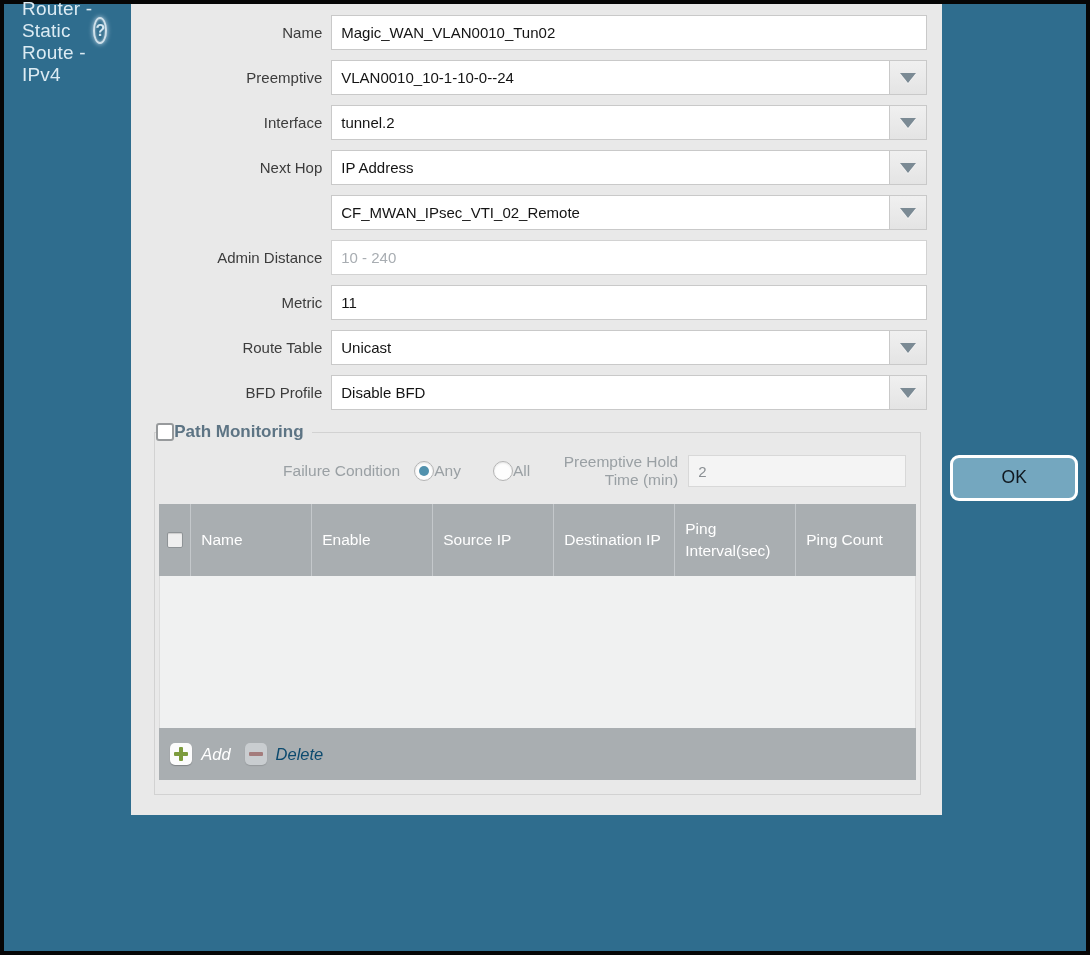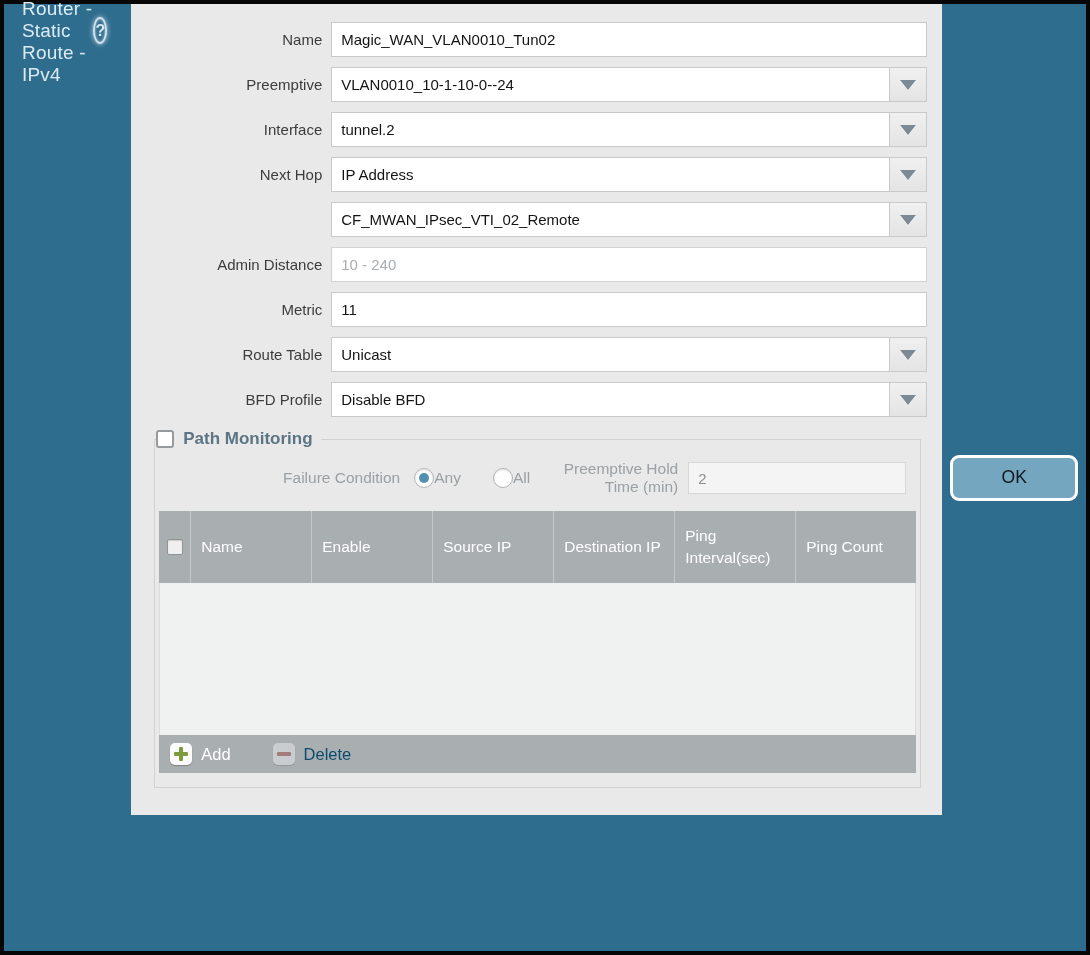--- a/index.html
+++ b/index.html
@@ -34,21 +34,21 @@
     color: #d6e8f2; font-size: 16px; font-weight: 700;
     display: flex; align-items: center; justify-content: center;
     cursor: pointer;
   }
 
   
   .content {
     flex: 0 0 811px; height: 811px;
     margin: 0 8px;
     background: #e9e9e9;
-    padding-top: 18px;
+    padding-top: 11px;
     overflow: hidden;
   }
 
   .form-row {
     display: flex; align-items: center;
     height: 35px; margin: 0 15px 10px 0;
   }
   .form-label {
     width: 200px; flex: 0 0 200px;
     text-align: right; padding-right: 9px;
@@ -81,21 +81,21 @@
     filter: drop-shadow(0 1px 0 rgba(255,255,255,.6));
   }
 
   
   fieldset.pm {
     border: 1px solid #d2d2d2;
     margin: 12px 21px 0 23px;
     padding: 0 4px 14px 4px;
   }
   fieldset.pm legend {
-    display: flex; align-items: center; gap: 9px;
+    display: flex; align-items: center; 
     padding: 0 8px 0 0; margin-left: -3px;
   }
   .checkbox {
     width: 18px; height: 18px;
     background: #fff; border: 2px solid #979a9c; border-radius: 3px;
     cursor: pointer; display: inline-block;
   }
   .pm-title { font-size: 17px; font-weight: 700; color: #5d7484; }
 
   .fc-row { display: flex; align-items: center; margin: 12px 10px 0 0; height: 34px; }
@@ -147,24 +147,24 @@
     font-size: 15.5px; line-height: 1.45;
   }
   .hd-cell:last-child { border-right: none; }
   .hd-cell.c-ping span { display: inline-block; max-width: 105px; }
   .tbl-body {
     height: 152px;
     background: #f0f1f1;
     border-left: 1px solid #dcdcdc; border-right: 1px solid #dcdcdc;
   }
   .tbl-toolbar {
-    height: 38px;
+    height: 52px;
     background: var(--table-header, #a9aeb1);
     display: flex; align-items: center;
-    padding-left: 11px; gap: 42px;
+    padding-left: 11px; gap: 14px; font-style: italic;
   }
   .tb-btn { display: flex; align-items: center; gap: 9px; cursor: pointer; }
   .icon-add {
     width: 22px; height: 22px; border-radius: 5px; background: #fcfcfc;
     position: relative; box-shadow: 0 1px 1px rgba(0,0,0,.25);
   }
   .icon-add::before {
     content: ""; position: absolute; left: 4px; top: 9px; width: 14px; height: 4px;
     background: var(--add-green, #7d9c3e); border-radius: 1px;
   }

